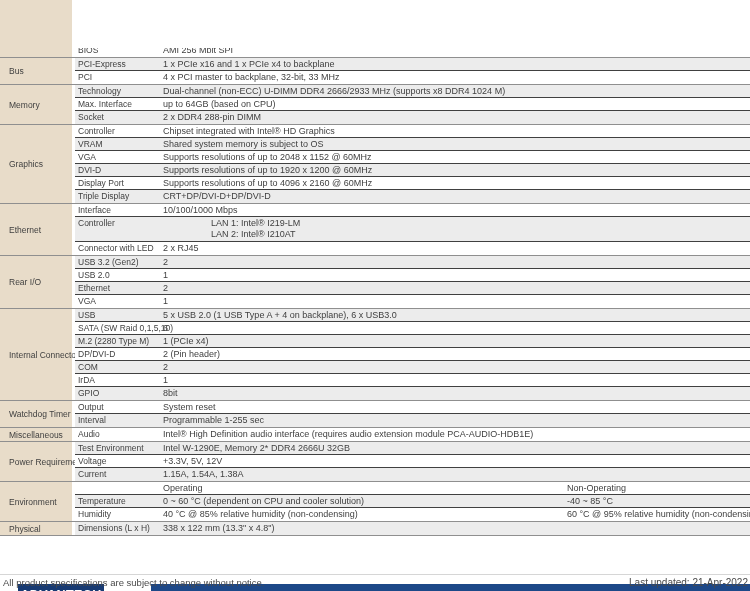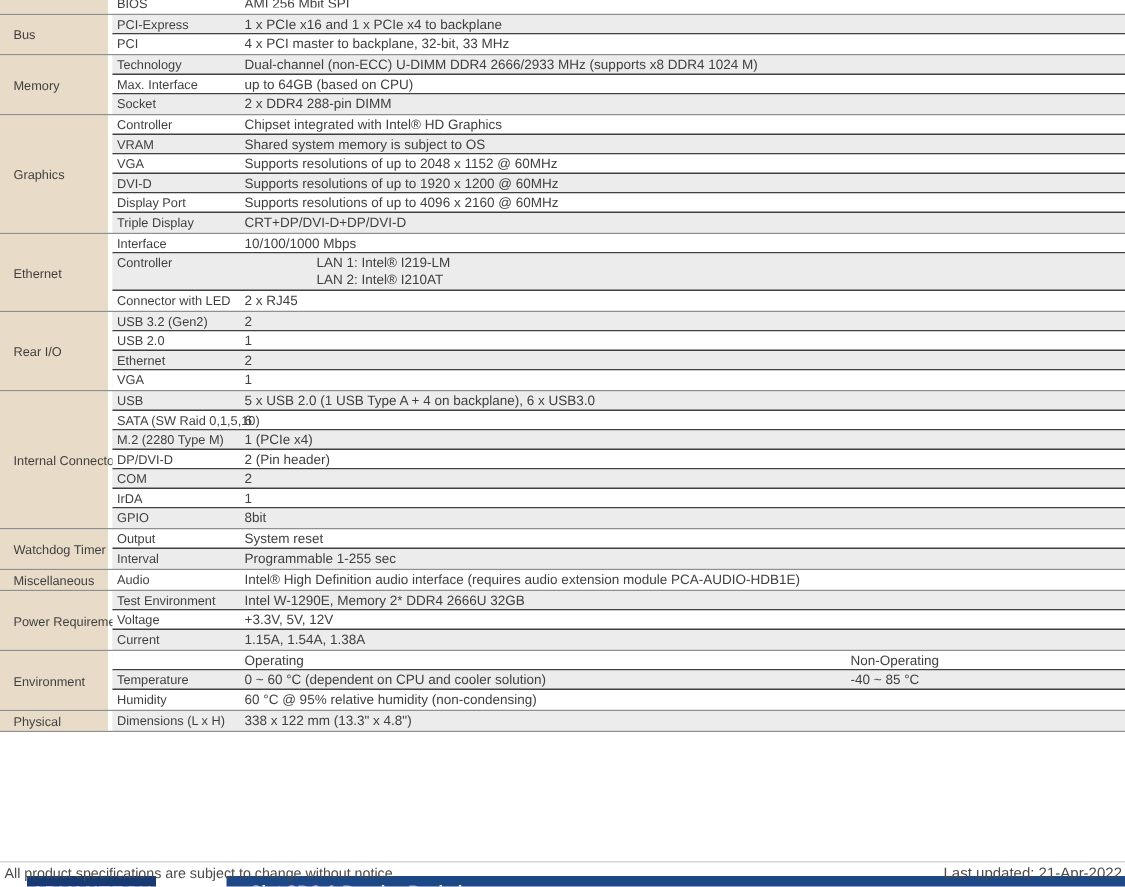--- a/index.html
+++ b/index.html
@@ -27,21 +27,21 @@
   }
   .row:last-child{border-bottom:none;}
   .row.odd{background:var(--stripe);}
   .row.even{background:#fff;}
   .lbl{flex:0 0 88px;width:88px;box-sizing:border-box;padding-left:3px;font-size:8.5px;overflow:visible;}
   .val{flex:1;min-width:0;overflow:hidden;}
   .row.split .val{flex:0 0 404px;width:404px;}
   .val2{flex:1;min-width:0;overflow:hidden;}
   .row.tall{height:25px;line-height:11px;align-items:flex-start;padding-top:1px;}
   .row.tall .val{white-space:pre-line;margin-left:48px;}
-  .row.cut{height:9px;overflow:hidden;}
+  .row.cut{height:9px;overflow:hidden;margin-top:48px;}
   .row.cut .lbl,.row.cut .val{position:relative;top:-4px;}
   
   .footer-strip{position:absolute;top:584px;left:0;width:750px;height:22px;}
   .logo-block{
     position:absolute;left:18px;top:0;width:86px;height:22px;background:var(--logo-navy);
     color:#fff;display:flex;align-items:center;justify-content:center;
     font-weight:bold;font-size:12.5px;letter-spacing:0.4px;
   }
   .banner{
     position:absolute;left:107px;top:0;right:0;height:22px;background:var(--banner-blue);
@@ -243,20 +243,21 @@
           <span class="val">Operating</span>
           <span class="val2">Non-Operating</span>
         </div>
         <div class="row odd split">
           <span class="lbl">Temperature</span>
           <span class="val">0 ~ 60 °C (dependent on CPU and cooler solution)</span>
           <span class="val2">-40 ~ 85 °C</span>
         </div>
         <div class="row even split">
           <span class="lbl">Humidity</span>
+          <span class="val">40 °C @ 85% relative humidity (non-condensing)</span>
           <span class="val2">60 °C @ 95% relative humidity (non-condensing)</span>
         </div>
       </div>
     </div>
     <div class="group">
       <div class="cat">Physical</div>
       <div class="rows">
         <div class="row odd">
           <span class="lbl">Dimensions (L x H)</span>
           <span class="val">338 x 122 mm (13.3" x 4.8")</span>

